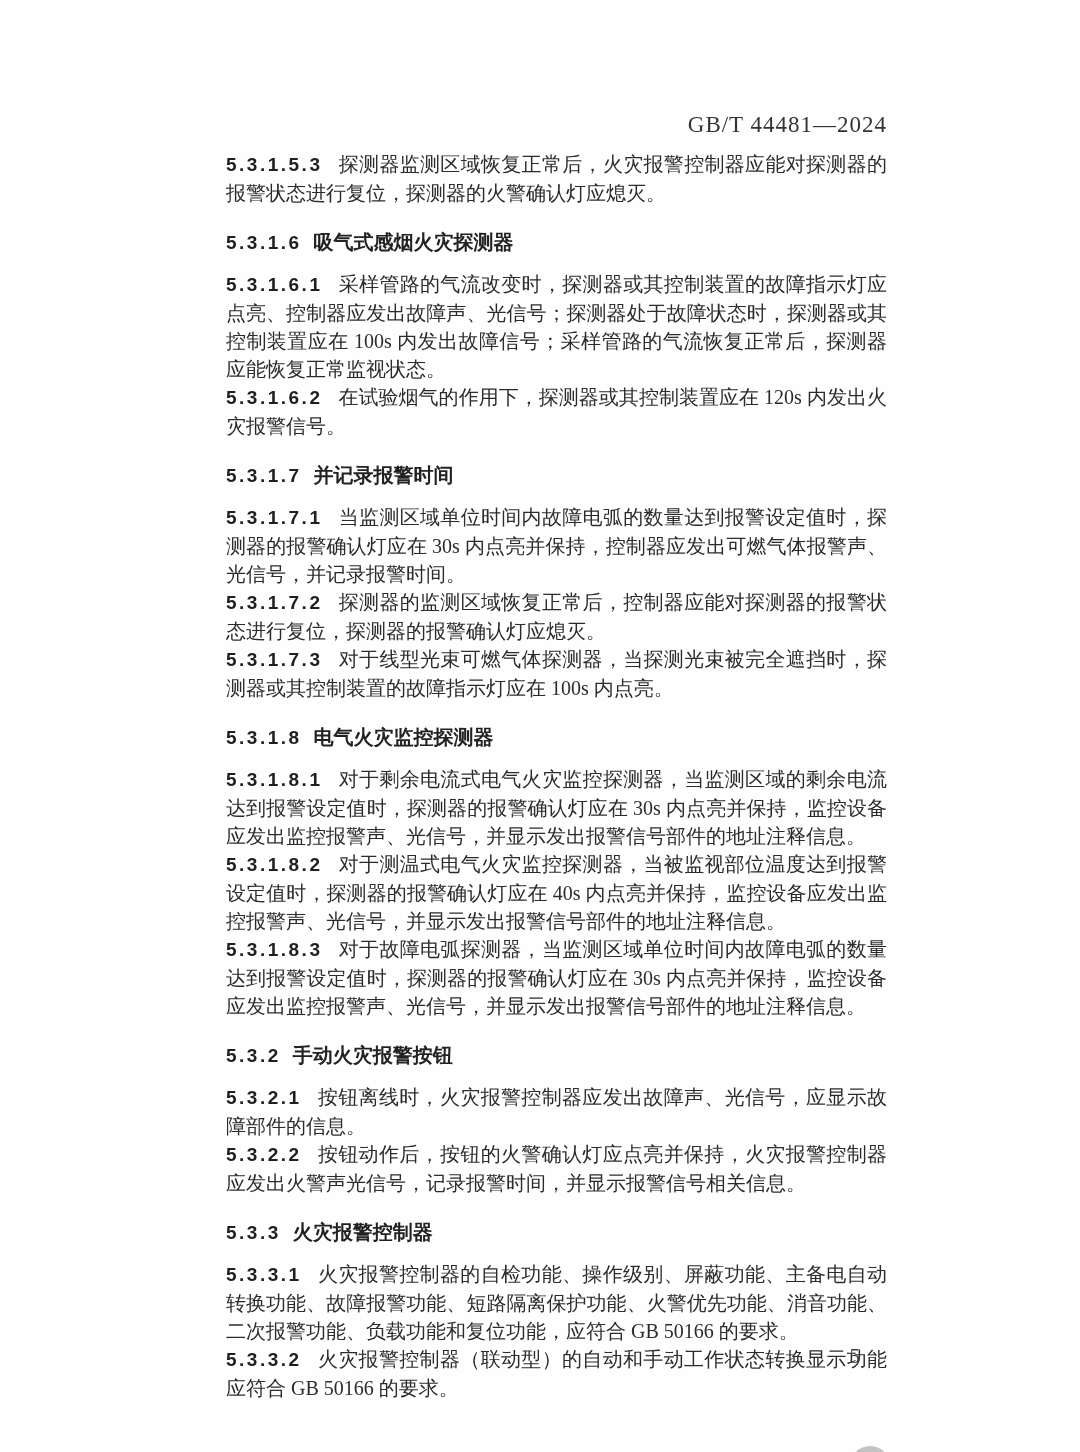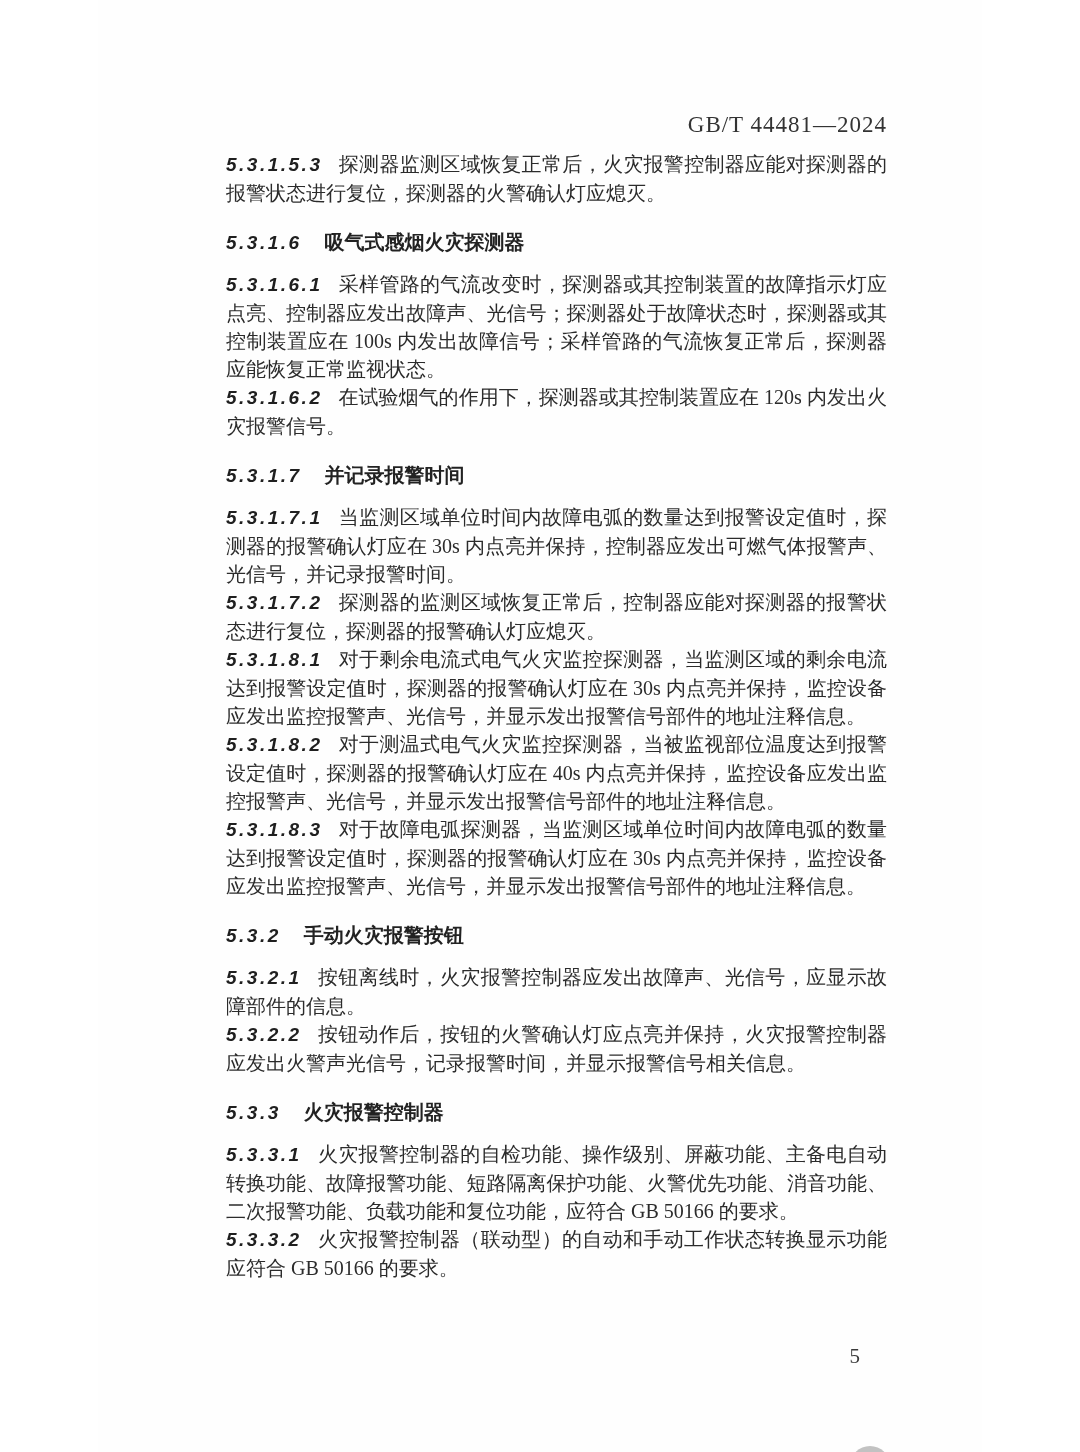--- a/index.html
+++ b/index.html
@@ -47,23 +47,22 @@
     color: #222222;
   }
   .num {
     font-family: "Liberation Sans", sans-serif;
     font-weight: bold;
     font-size: 19px;
     letter-spacing: 2.5px;
     margin-right: 16px;
     color: #1f1f1f;
     white-space: nowrap;
-    font-style: italic;
   }
-  p.heading .num { margin-right: 23px; letter-spacing: 2.5px; }
+  p.heading .num { margin-right: 12px; letter-spacing: 2.5px; }
   .page-number {
     position: absolute;
     top: 1344px;
     right: 122px;
     font-family: "Liberation Serif", serif;
     font-size: 21px;
     color: #3a3a3a;
   }
   .float-btn {
     position: absolute;
@@ -85,20 +84,22 @@
   </div>
 
   <div class="content" id="content">
       <p class="para"><span class="num">5.3.1.5.3</span><span class="txt">探测器监测区域恢复正常后，火灾报警控制器应能对探测器的报警状态进行复位，探测器的火警确认灯应熄灭。</span></p>
       <p class="heading"><span class="num">5.3.1.6</span><span class="txt">吸气式感烟火灾探测器</span></p>
       <p class="para"><span class="num">5.3.1.6.1</span><span class="txt">采样管路的气流改变时，探测器或其控制装置的故障指示灯应点亮、控制器应发出故障声、光信号；探测器处于故障状态时，探测器或其控制装置应在 100s 内发出故障信号；采样管路的气流恢复正常后，探测器应能恢复正常监视状态。</span></p>
       <p class="para"><span class="num">5.3.1.6.2</span><span class="txt">在试验烟气的作用下，探测器或其控制装置应在 120s 内发出火灾报警信号。</span></p>
       <p class="heading"><span class="num">5.3.1.7</span><span class="txt">并记录报警时间</span></p>
       <p class="para"><span class="num">5.3.1.7.1</span><span class="txt">当监测区域单位时间内故障电弧的数量达到报警设定值时，探测器的报警确认灯应在 30s 内点亮并保持，控制器应发出可燃气体报警声、光信号，并记录报警时间。</span></p>
       <p class="para"><span class="num">5.3.1.7.2</span><span class="txt">探测器的监测区域恢复正常后，控制器应能对探测器的报警状态进行复位，探测器的报警确认灯应熄灭。</span></p>
+      <p class="para"><span class="num">5.3.1.7.3</span><span class="txt">对于线型光束可燃气体探测器，当探测光束被完全遮挡时，探测器或其控制装置的故障指示灯应在 100s 内点亮。</span></p>
+      <p class="heading"><span class="num">5.3.1.8</span><span class="txt">电气火灾监控探测器</span></p>
       <p class="para"><span class="num">5.3.1.8.1</span><span class="txt">对于剩余电流式电气火灾监控探测器，当监测区域的剩余电流达到报警设定值时，探测器的报警确认灯应在 30s 内点亮并保持，监控设备应发出监控报警声、光信号，并显示发出报警信号部件的地址注释信息。</span></p>
       <p class="para"><span class="num">5.3.1.8.2</span><span class="txt">对于测温式电气火灾监控探测器，当被监视部位温度达到报警设定值时，探测器的报警确认灯应在 40s 内点亮并保持，监控设备应发出监控报警声、光信号，并显示发出报警信号部件的地址注释信息。</span></p>
       <p class="para"><span class="num">5.3.1.8.3</span><span class="txt">对于故障电弧探测器，当监测区域单位时间内故障电弧的数量达到报警设定值时，探测器的报警确认灯应在 30s 内点亮并保持，监控设备应发出监控报警声、光信号，并显示发出报警信号部件的地址注释信息。</span></p>
       <p class="heading"><span class="num">5.3.2</span><span class="txt">手动火灾报警按钮</span></p>
       <p class="para"><span class="num">5.3.2.1</span><span class="txt">按钮离线时，火灾报警控制器应发出故障声、光信号，应显示故障部件的信息。</span></p>
       <p class="para"><span class="num">5.3.2.2</span><span class="txt">按钮动作后，按钮的火警确认灯应点亮并保持，火灾报警控制器应发出火警声光信号，记录报警时间，并显示报警信号相关信息。</span></p>
       <p class="heading"><span class="num">5.3.3</span><span class="txt">火灾报警控制器</span></p>
       <p class="para"><span class="num">5.3.3.1</span><span class="txt">火灾报警控制器的自检功能、操作级别、屏蔽功能、主备电自动转换功能、故障报警功能、短路隔离保护功能、火警优先功能、消音功能、二次报警功能、负载功能和复位功能，应符合 GB 50166 的要求。</span></p>
       <p class="para"><span class="num">5.3.3.2</span><span class="txt">火灾报警控制器（联动型）的自动和手动工作状态转换显示功能应符合 GB 50166 的要求。</span></p>
     </div>

